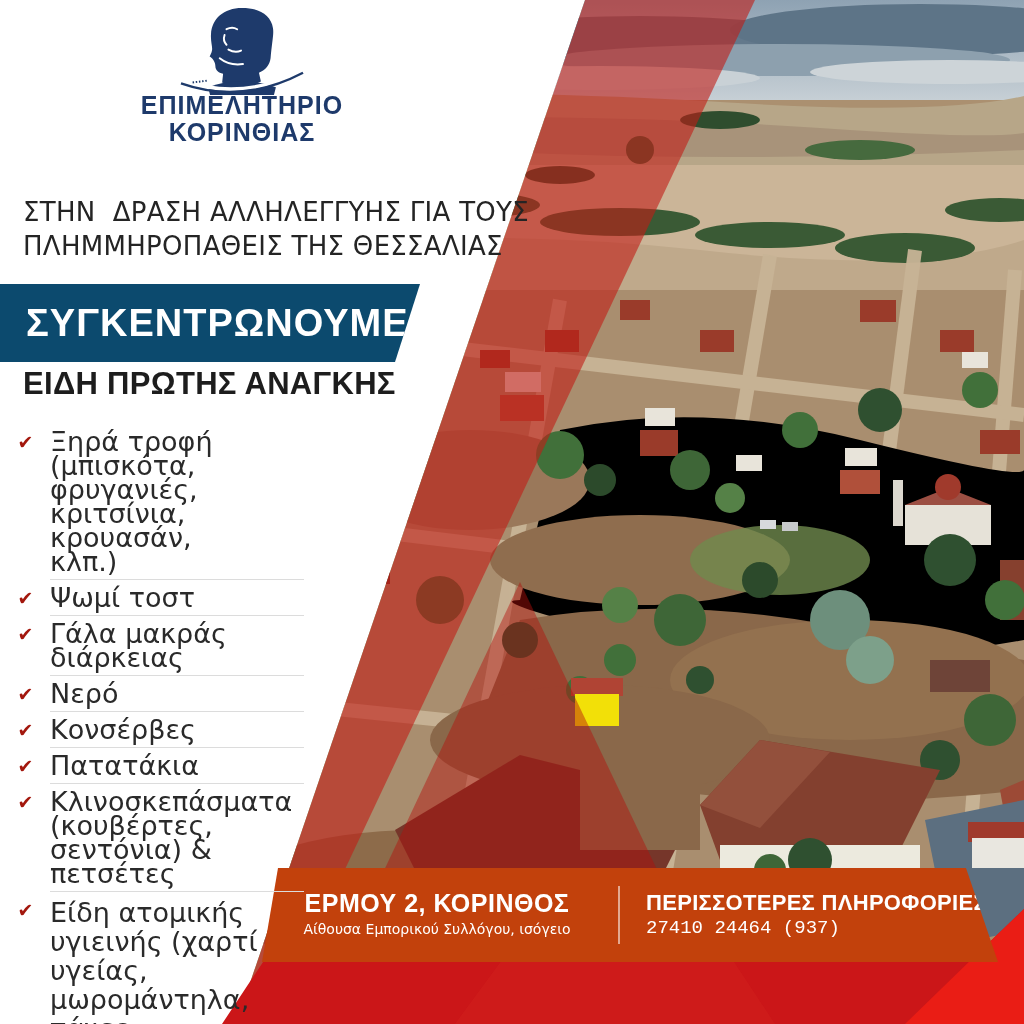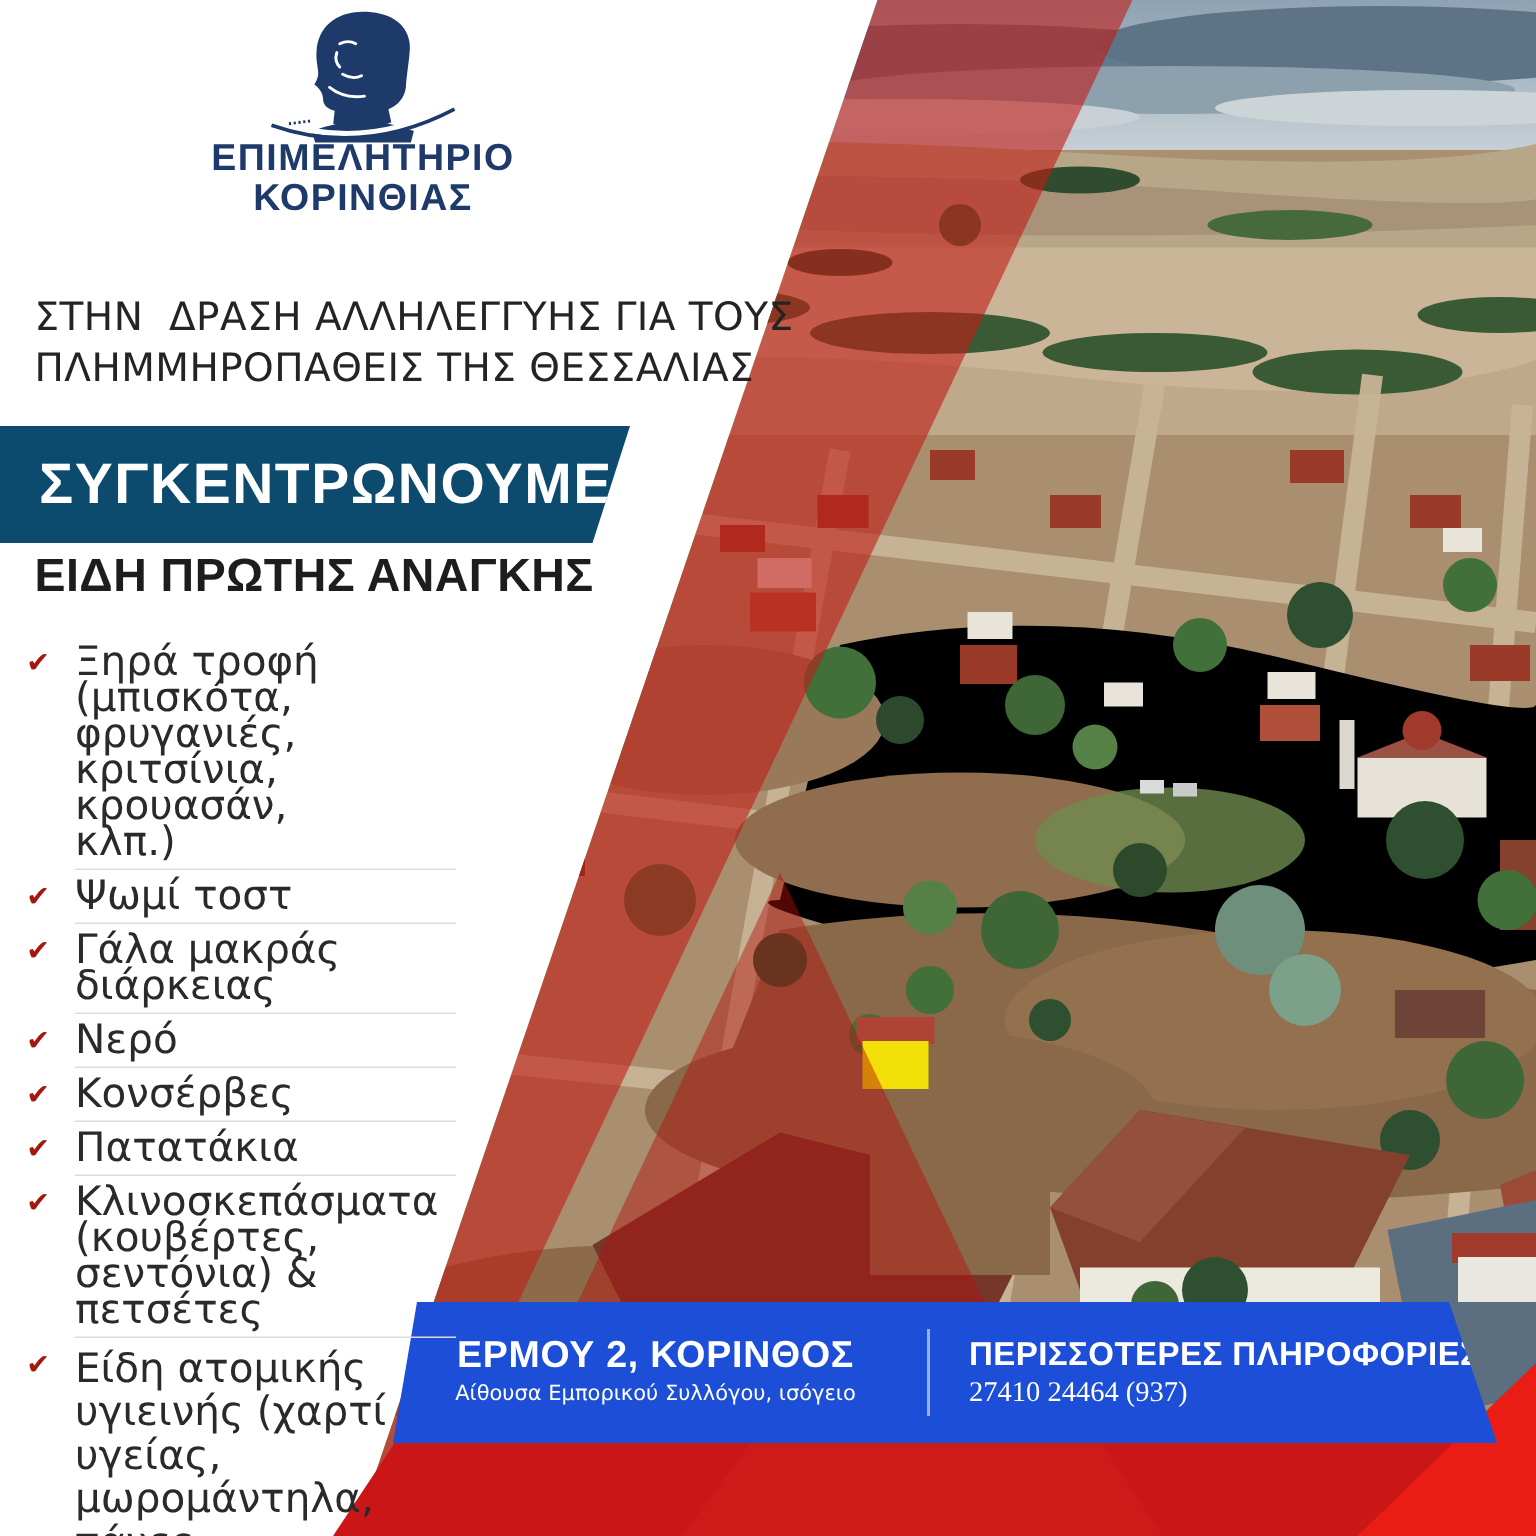--- a/index.html
+++ b/index.html
@@ -15,31 +15,31 @@
     z-index:1;
   }
   .photo-wrap svg{display:block;}
 
   
   .strip-svg{position:absolute;left:0;top:0;width:1024px;height:1024px;z-index:2;pointer-events:none;}
 
   
   .footer-bar{
     position:absolute;left:262px;top:868px;width:736px;height:94px;z-index:3;
-    background:#1d4ed8;
+    background:#c2410c;
     clip-path:polygon(16px 0,704px 0,736px 100%,0 100%);
     display:flex;align-items:center;color:#fff;
   }
   .footer-left{width:350px;text-align:center;flex:none;}
   .footer-address-title{font-size:25px;font-weight:bold;letter-spacing:.5px;line-height:28px;}
   .footer-address-sub{font-size:14px;line-height:24px;font-family:"DejaVu Sans",sans-serif;}
   .footer-divider{width:2px;height:58px;background:rgba(255,255,255,.55);margin-left:6px;flex:none;}
   .footer-right{padding-left:26px;}
   .footer-info-title{font-size:22px;font-weight:bold;letter-spacing:.3px;line-height:27px;}
-  .footer-info-phone{font-size:19px;line-height:25px;font-family:Liberation Serif, serif;}
+  .footer-info-phone{font-size:19px;line-height:25px;font-family:Liberation Mono, monospace;}
 
   
   .left-col{position:absolute;left:0;top:0;width:600px;height:912px;z-index:4;pointer-events:none;}
 
   .logo-svg{position:absolute;left:167px;top:5px;width:150px;height:92px;}
   .org-name{position:absolute;left:92px;top:92px;width:300px;text-align:center;
     color:#1e3a6b;font-weight:bold;font-size:25px;line-height:27px;letter-spacing:1px;}
   .headline{position:absolute;left:13px;top:134px;width:520px;
     font-size:56px;line-height:60px;font-weight:bold;color:#c41117;letter-spacing:0;}
   .subline1{position:absolute;left:23px;top:197px;width:500px;

